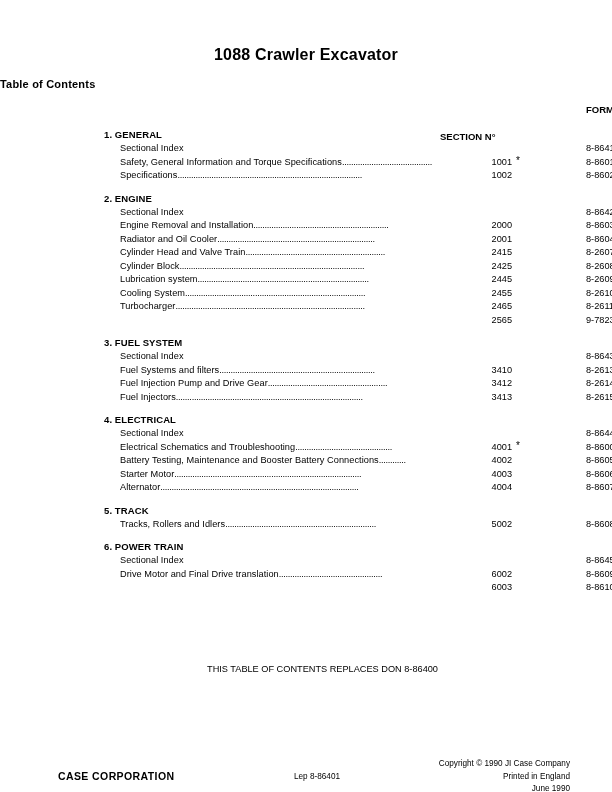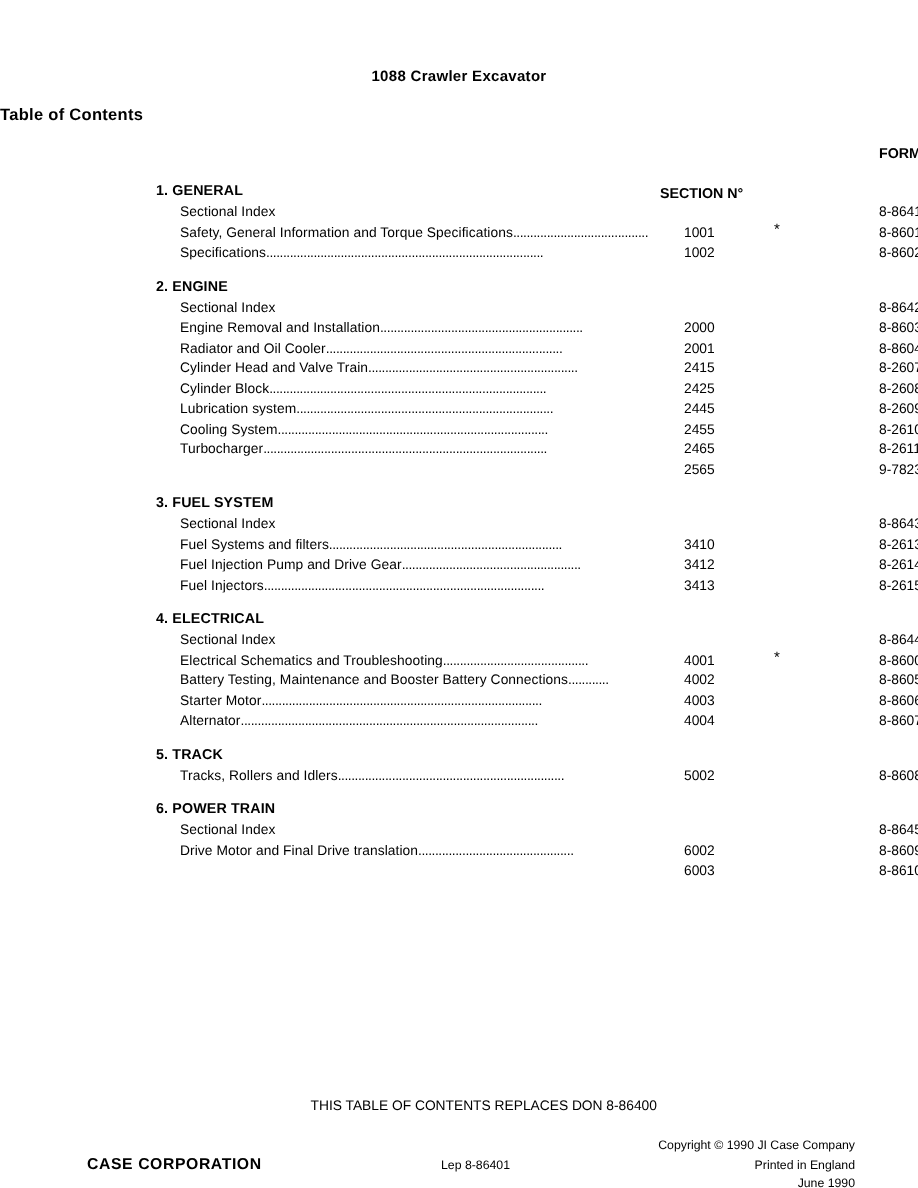--- a/index.html
+++ b/index.html
@@ -16,21 +16,21 @@
     overflow: hidden;
   }
   .page {
     position: absolute;
     left: 0; top: 0;
     width: 612px;
     height: 792px;
   }
   .doc-title {
     text-align: center;
-    font-size: 10px;
+    font-size: 16px;
     font-weight: bold;
     letter-spacing: 0.2px;
     margin-top: 46px;
   }
   .doc-subtitle {
     font-size: 11px;
     font-weight: bold;
     letter-spacing: 0.2px;
     margin-top: 14px;
   }
@@ -88,39 +88,40 @@
     letter-spacing: 0.05px;
   }
   .entry .dots {
     letter-spacing: -0.3px;
   }
   .entry .secnum {
     position: absolute;
     top: 0;
     left: 352px;
     width: 56px;
+    text-align: right;
   }
   .entry .star {
     position: absolute;
     left: 412px;
     top: -2px;
     font-size: 10px;
   }
   .entry .formnum {
     position: absolute;
     left: 482px;
     top: 0;
     width: 70px;
     text-align: left;
   }
   .replaces {
     position: absolute;
     left: 0;
     right: 0;
-    top: 732px;
+    top: 664px;
     text-align: center;
     font-size: 9.2px;
     padding-left: 33px;
   }
   .footer {
     position: absolute;
     left: 0;
     top: 742px;
     width: 612px;
     height: 50px;

